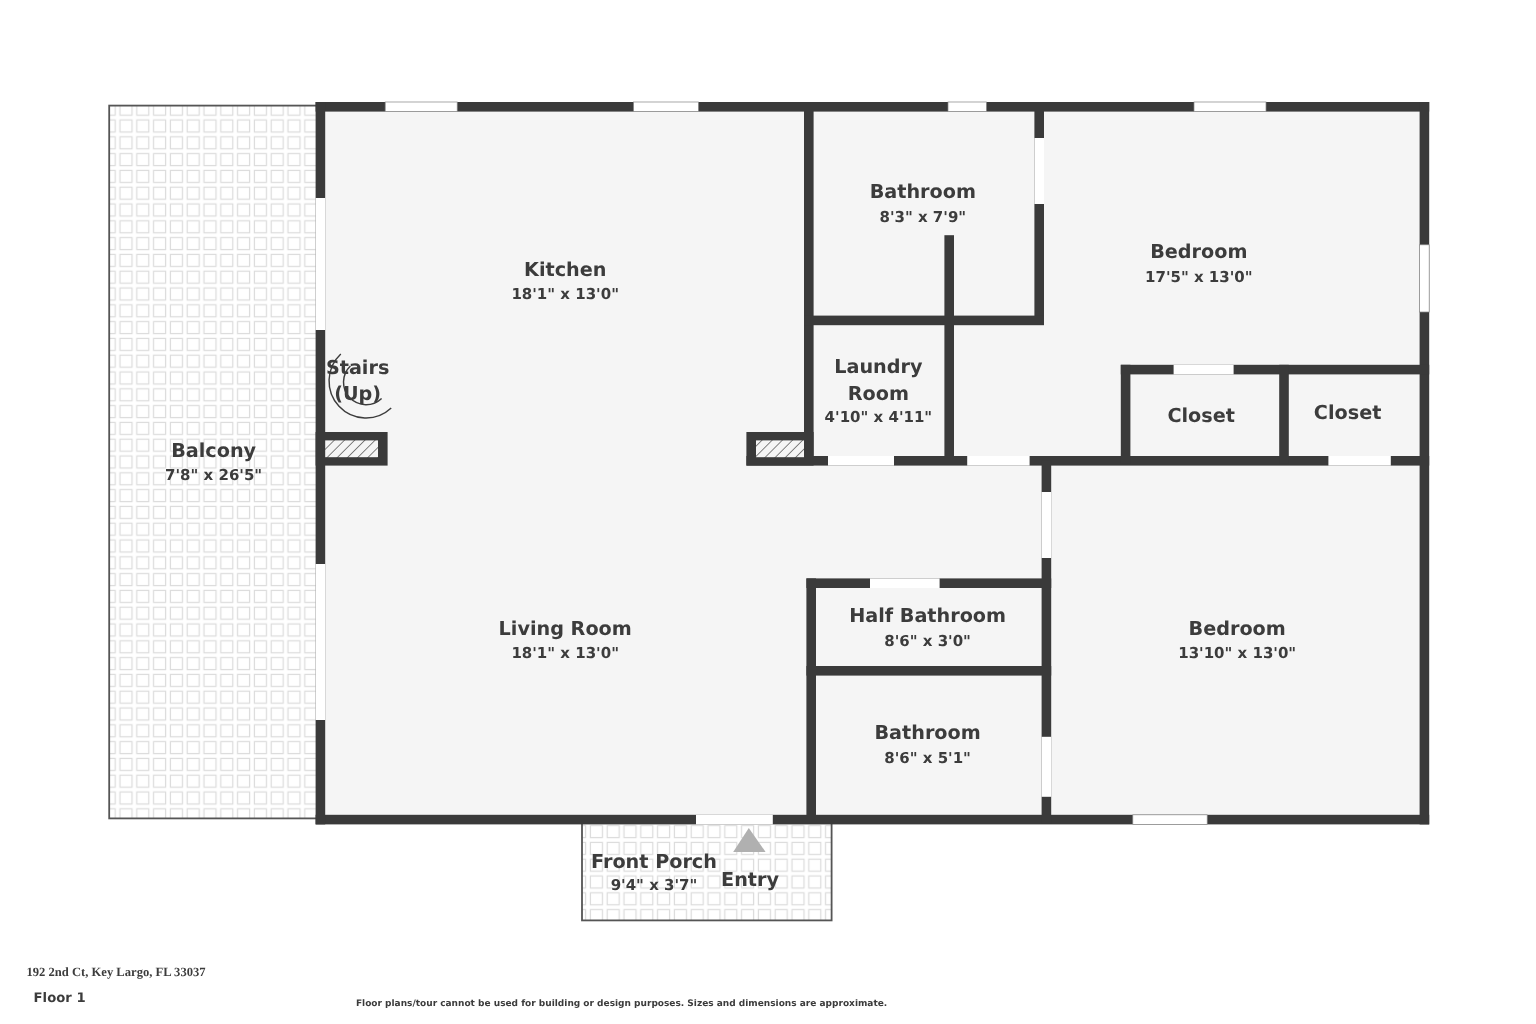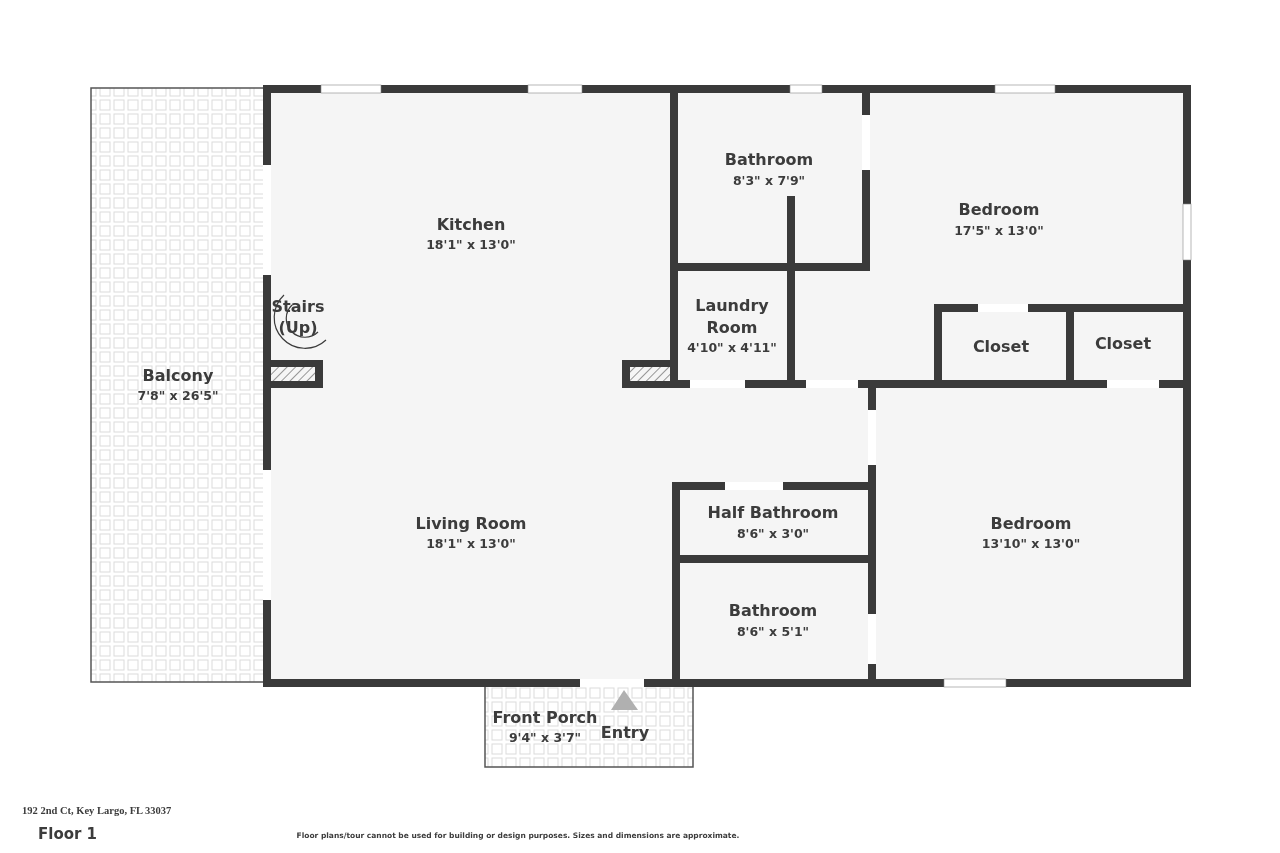--- a/index.html
+++ b/index.html
@@ -2,21 +2,21 @@
 <html><head>
 <meta charset="utf-8">
 <style>
   html, body { margin:0; padding:0; background:#ffffff; }
   body { width:1280px; height:853px; position:relative; overflow:hidden; font-family:"Liberation Sans", "DejaVu Sans", sans-serif; }
   #plan { position:absolute; left:0; top:0; width:1280px; height:853px; }
   .room-name { font-family:"DejaVu Sans", sans-serif; font-weight:bold; font-size:16px; fill:#3c3c3c; }
   .room-dim { font-family:"DejaVu Sans", sans-serif; font-weight:bold; font-size:12.5px; fill:#3c3c3c; }
   .footer-text { position:absolute; font-family:"DejaVu Sans", sans-serif; font-weight:bold; color:#3c3c3c; }
   #address { left:22px; top:805px; font-size:10.5px;font-family:Liberation Serif, serif; }
-  #floor { left:38px; top:825px; font-size:15px; }
+  #floor { left:28px; top:825px; font-size:11px; }
   #disclaimer { left:0; width:1036px; text-align:center; top:831px; font-size:7.5px; }
 </style>
 </head>
 <body>
 
 <svg id="plan" viewBox="0 0 1280 853" xmlns="http://www.w3.org/2000/svg">
   <defs>
     <pattern id="tiles" x="0" y="0" width="14" height="14" patternUnits="userSpaceOnUse">
       <rect width="14" height="14" fill="#ffffff"></rect>
       <rect x="2" y="2" width="10" height="10" fill="none" stroke="#dcdcdc" stroke-width="1"></rect>

